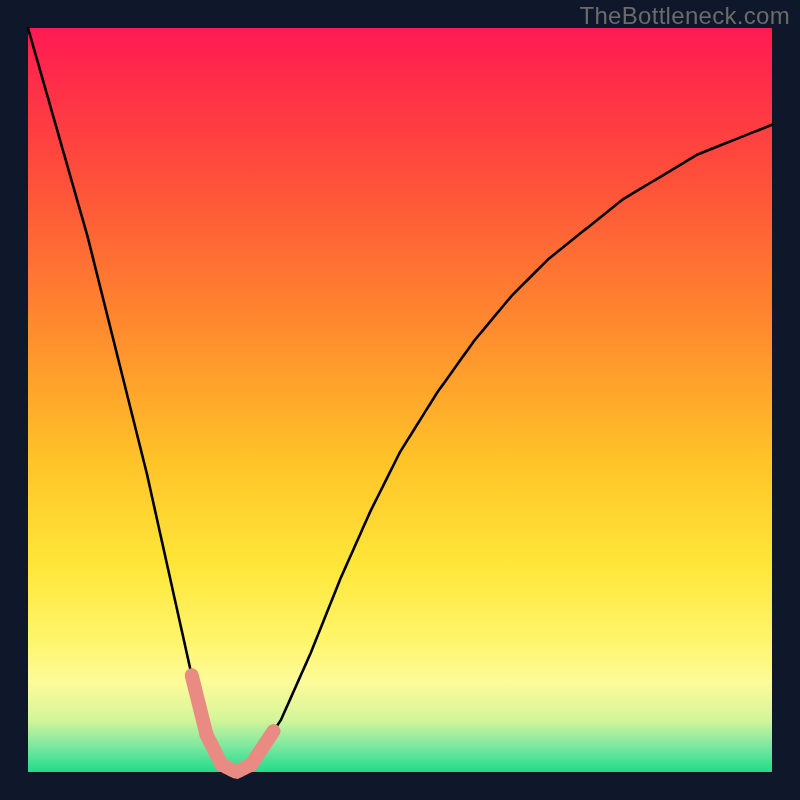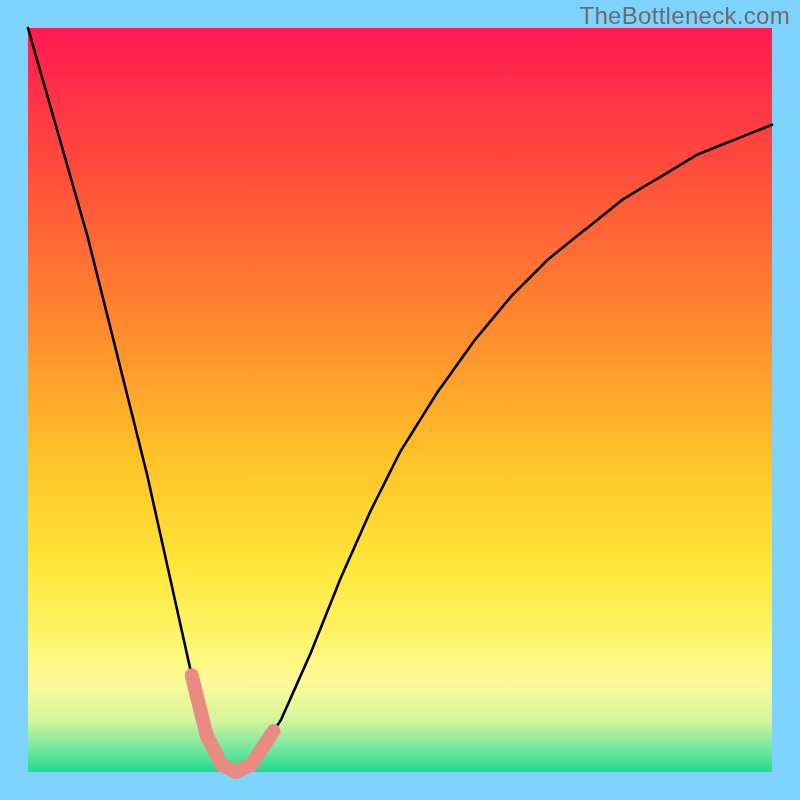--- a/index.html
+++ b/index.html
@@ -8,21 +8,21 @@
     width: 800px;
     height: 800px;
     overflow: hidden;
     background: #000;
     font-family: Arial, Helvetica, sans-serif;
   }
   .frame {
     position: relative;
     width: 800px;
     height: 800px;
-    background: #7dd3fc;
+    background: #0f172a;
   }
   .watermark {
     position: absolute;
     top: 2px;
     right: 10px;
     color: #6b6b6b;
     font-size: 24px;
     font-weight: 500;
     letter-spacing: 0.3px;
     z-index: 10;

